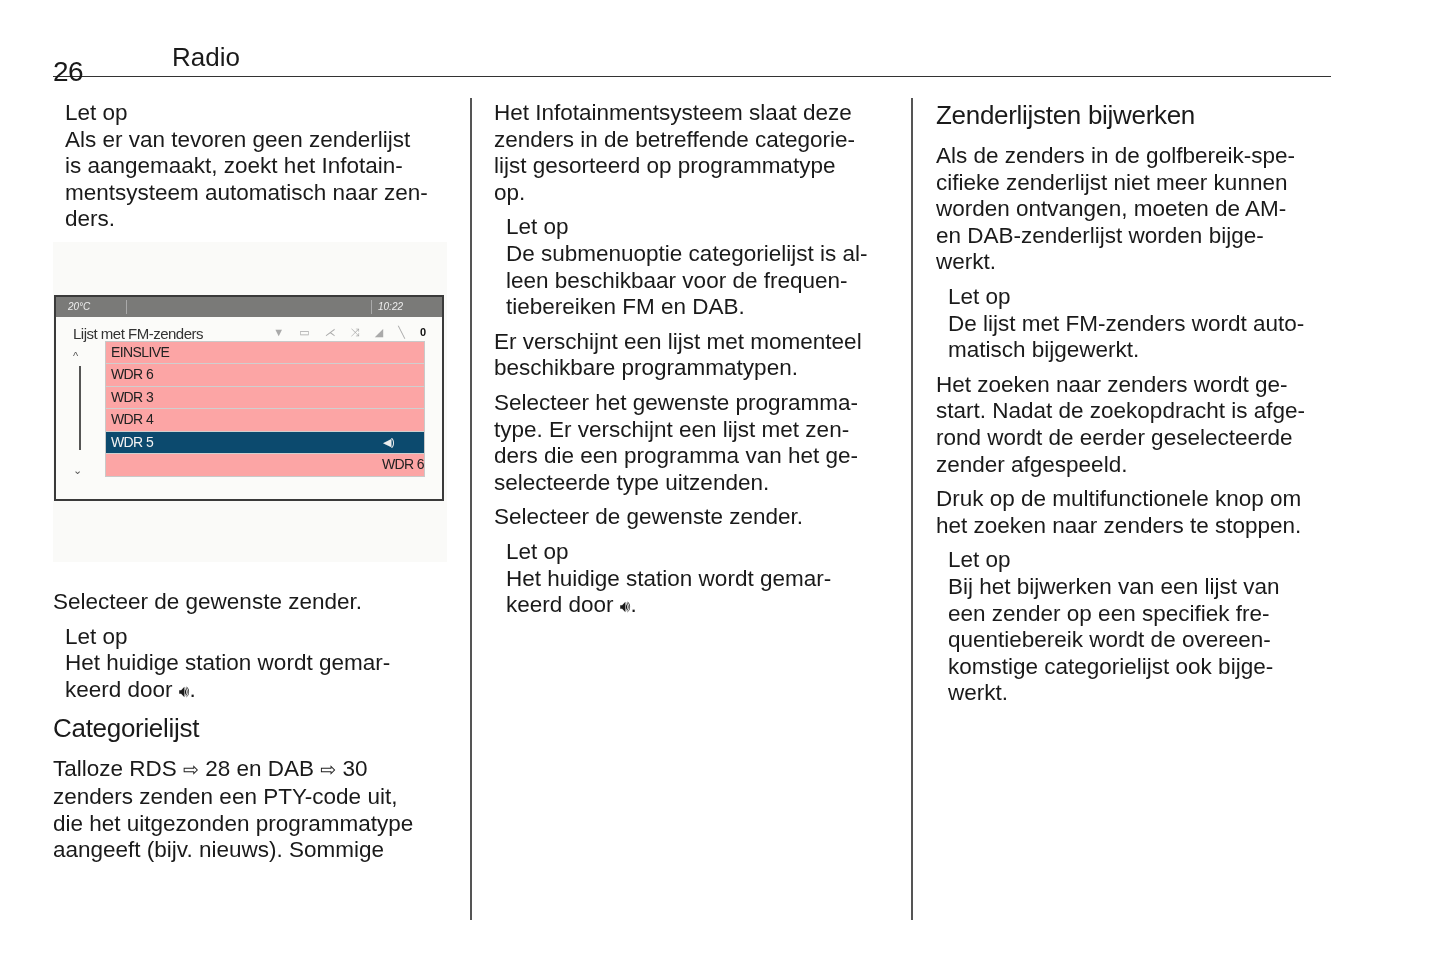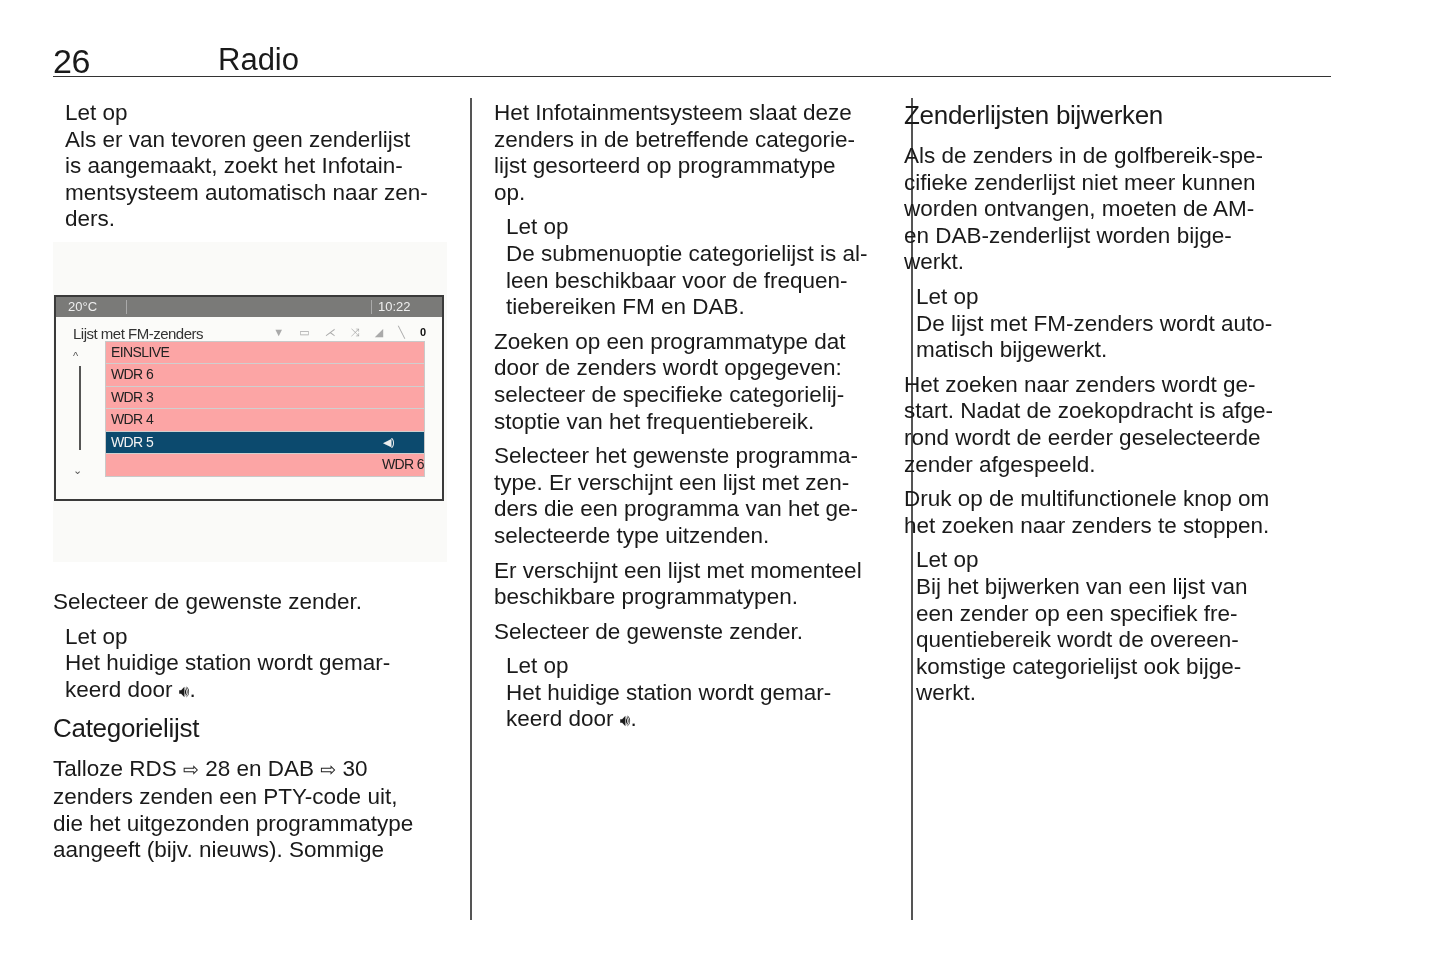--- a/index.html
+++ b/index.html
@@ -1,41 +1,41 @@
 <!DOCTYPE html>
 <html><head>
 <meta charset="utf-8">
 <style>
   html, body { margin: 0; padding: 0; background: #ffffff; }
   body {
     width: 1445px; height: 966px; position: relative; overflow: hidden;
     font-family: "Liberation Sans", sans-serif; color: #1a1a1a;
   }
   .page-header { position: absolute; left: 53px; top: 40px; width: 1278px; height: 36px; border-bottom: 1.5px solid #333; }
-  .page-num { position: absolute; left: 0; top: 2px; font-size: 34px; letter-spacing: -0.5px; }
-  .page-title { position: absolute; left: 119px; top: 2px; font-size: 31px; margin-left: 46px; }
+  .page-num { position: absolute; left: 0; top: 16px; font-size: 28px; letter-spacing: -0.5px; }
+  .page-title { position: absolute; left: 119px; top: 2px; font-size: 26px; }
 
   .col { position: absolute; top: 100px; font-size: 22.5px; line-height: 26.6px; }
   .col1 { left: 53px; width: 400px; }
   .col2 { left: 494px; width: 400px; }
-  .col3 { left: 904px; width: 400px; }
+  .col3 { left: 936px; width: 400px; }
   .divider { position: absolute; top: 98px; width: 2px; height: 822px; background: #555; }
   .div1 { left: 470px; } .div2 { left: 911px; }
 
   p { margin: 0 0 8px 0; white-space: pre-line; }
   .note { margin: 0 0 8px 12px; }
   .note-title, .note-text { display: block; white-space: pre-line; }
   h2 { font-size: 26px; font-weight: normal; margin: 0 0 13px 0; line-height: 30px; letter-spacing: -0.3px; }
   .xref { font-size: 19px; }
   .spk { font-size: 17px; }
 
   
   .figure { position: relative; width: 394px; height: 320px; background: #fafaf8; margin: 9px 0 27px 0; }
   .screen { position: absolute; left: 1px; top: 53px; width: 390px; height: 206px; border: 2px solid #3a3a3a; background: #fbfbf9; box-sizing: border-box; font-family: "Liberation Sans", sans-serif; }
-  .status-bar { position: absolute; left: 0; top: 0; right: 0; height: 20px; background: #7a7a78; color: #eee; font-size: 13px; line-height: 20px; }
+  .status-bar { position: absolute; left: 0; top: 0; right: 0; height: 20px; background: #7a7a78; color: #eee; font-size: 10px; line-height: 20px; font-style: italic; }
   .temp { position: absolute; left: 12px; }
   .sep1 { position: absolute; left: 70px; top: 3px; width: 1px; height: 14px; background: #aaa; }
   .sep2 { position: absolute; left: 315px; top: 3px; width: 1px; height: 14px; background: #aaa; }
   .clock { position: absolute; left: 322px; }
   .list-title { position: absolute; left: 17px; top: 24px; font-size: 15px; color: #333; letter-spacing: -0.5px; }
   .status-icons { position: absolute; right: 16px; top: 22px; font-size: 11px; color: #aaa; letter-spacing: 6px; }
   .status-icons .bold { color: #111; font-weight: bold; letter-spacing: 0; }
   .arrow { position: absolute; left: 17px; font-size: 11px; color: #555; }
   .arrow-up { top: 46px; } .arrow-down { top: 160px; }
   .scrollbar { position: absolute; left: 23px; top: 69px; width: 2px; height: 84px; background: #555; }
@@ -109,30 +109,26 @@
   <p>Het Infotainmentsysteem slaat deze
 zenders in de betreffende categorie-
 lijst gesorteerd op programmatype
 op.</p>
   <div class="note">
     <span class="note-title">Let op</span>
     <span class="note-text">De submenuoptie categorielijst is al-
 leen beschikbaar voor de frequen-
 tiebereiken FM en DAB.</span>
   </div>
-  <p>Zoeken op een programmatype dat
-door de zenders wordt opgegeven:
-selecteer de specifieke categorielij-
-stoptie van het frequentiebereik.</p>
+  <p>Er verschijnt een lijst met momenteel
+beschikbare programmatypen.</p>
   <p>Selecteer het gewenste programma-
 type. Er verschijnt een lijst met zen-
 ders die een programma van het ge-
 selecteerde type uitzenden.</p>
-  <p>Er verschijnt een lijst met momenteel
-beschikbare programmatypen.</p>
   <p>Selecteer de gewenste zender.</p>
   <div class="note">
     <span class="note-title">Let op</span>
     <span class="note-text"><span>Het huidige station wordt gemar-
 keerd door </span><span class="spk">🔊︎</span><span>.</span></span>
   </div>
 </div>
 
 <div class="col col3">
   <h2>Zenderlijsten bijwerken</h2>

